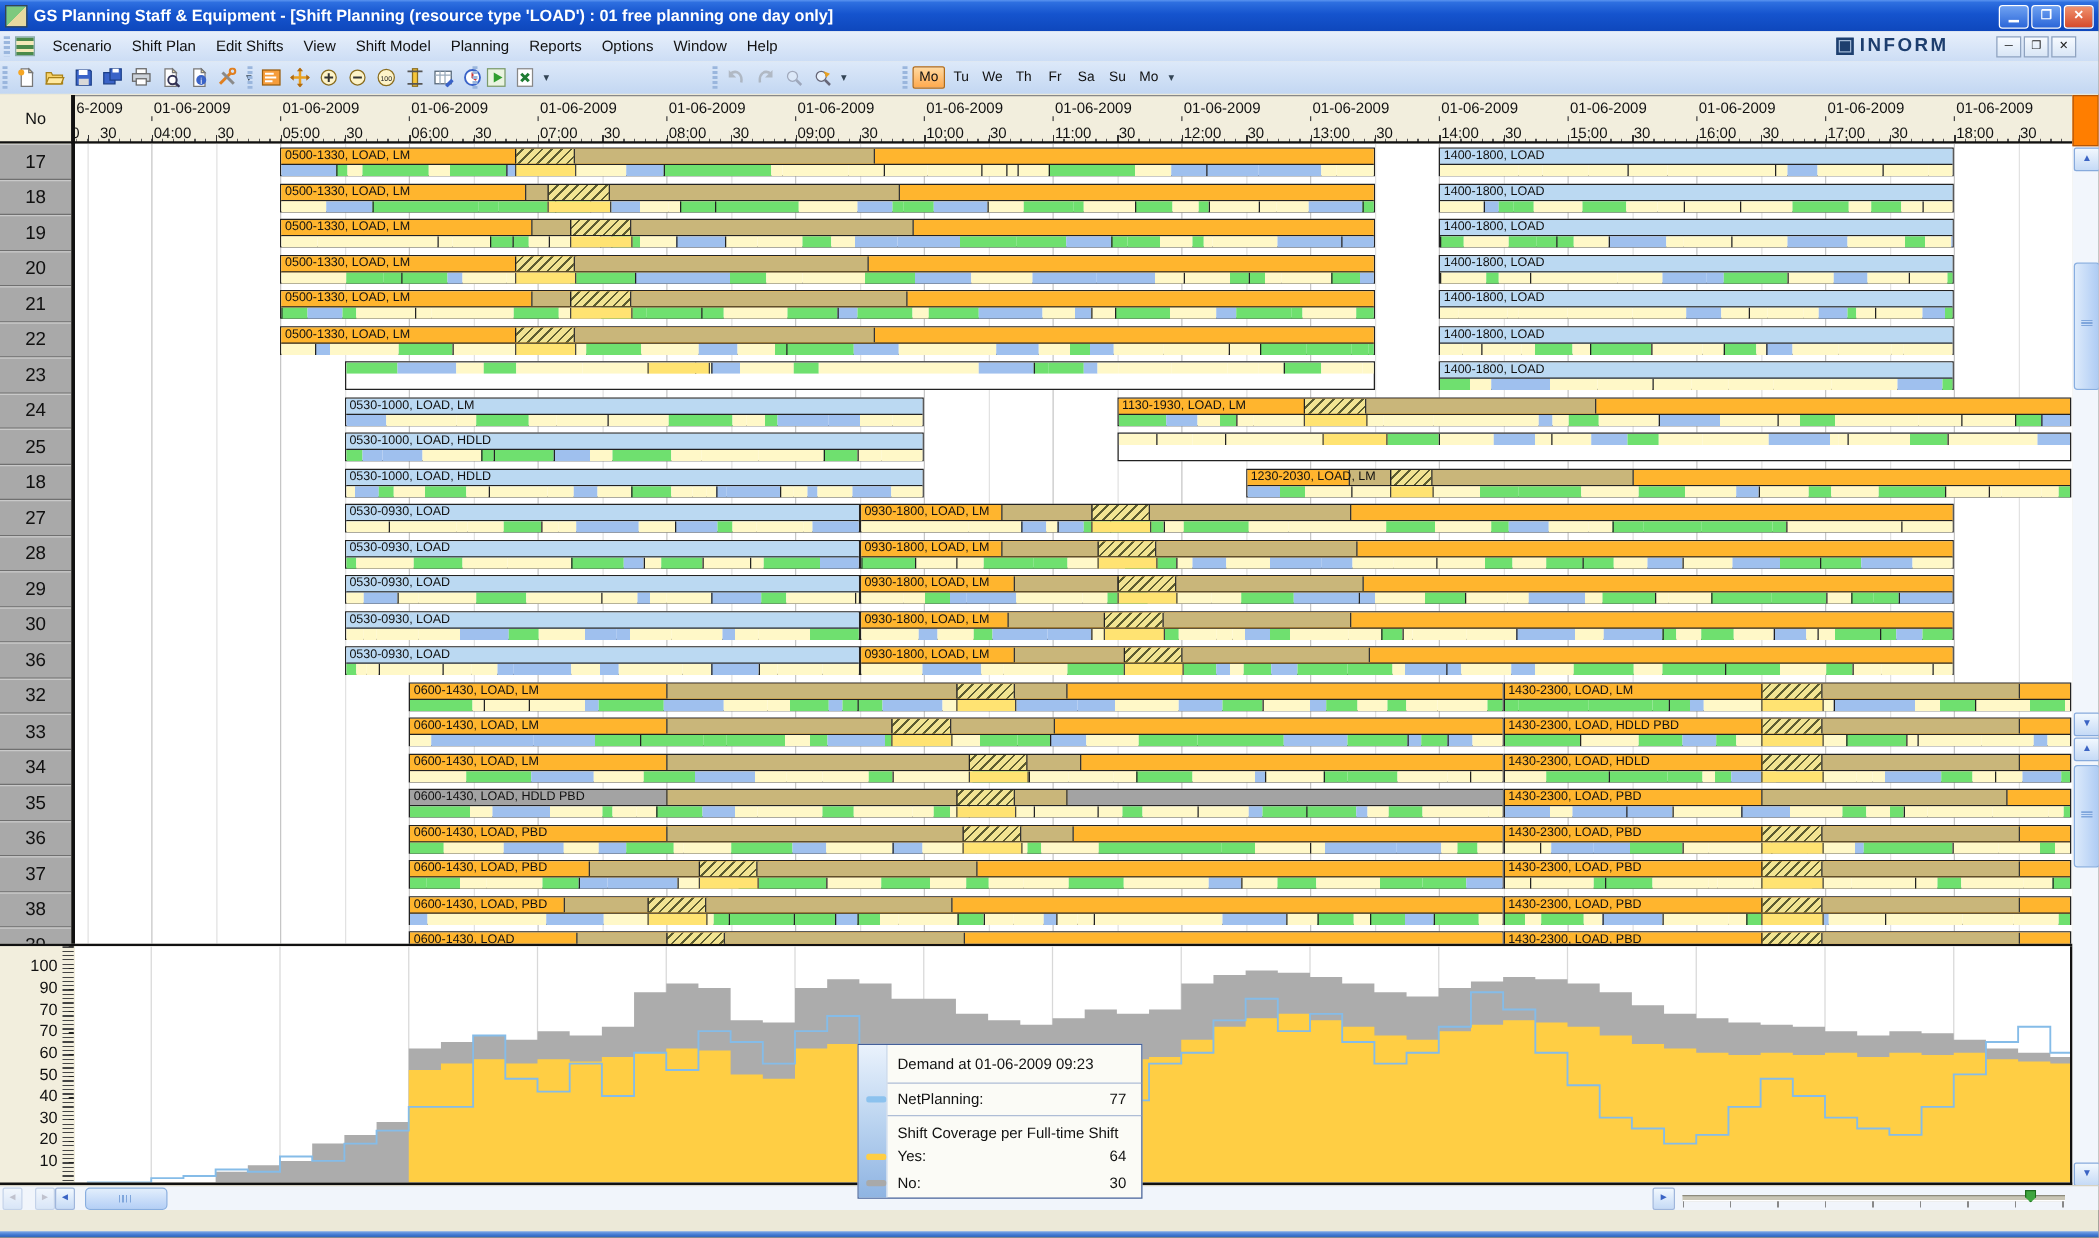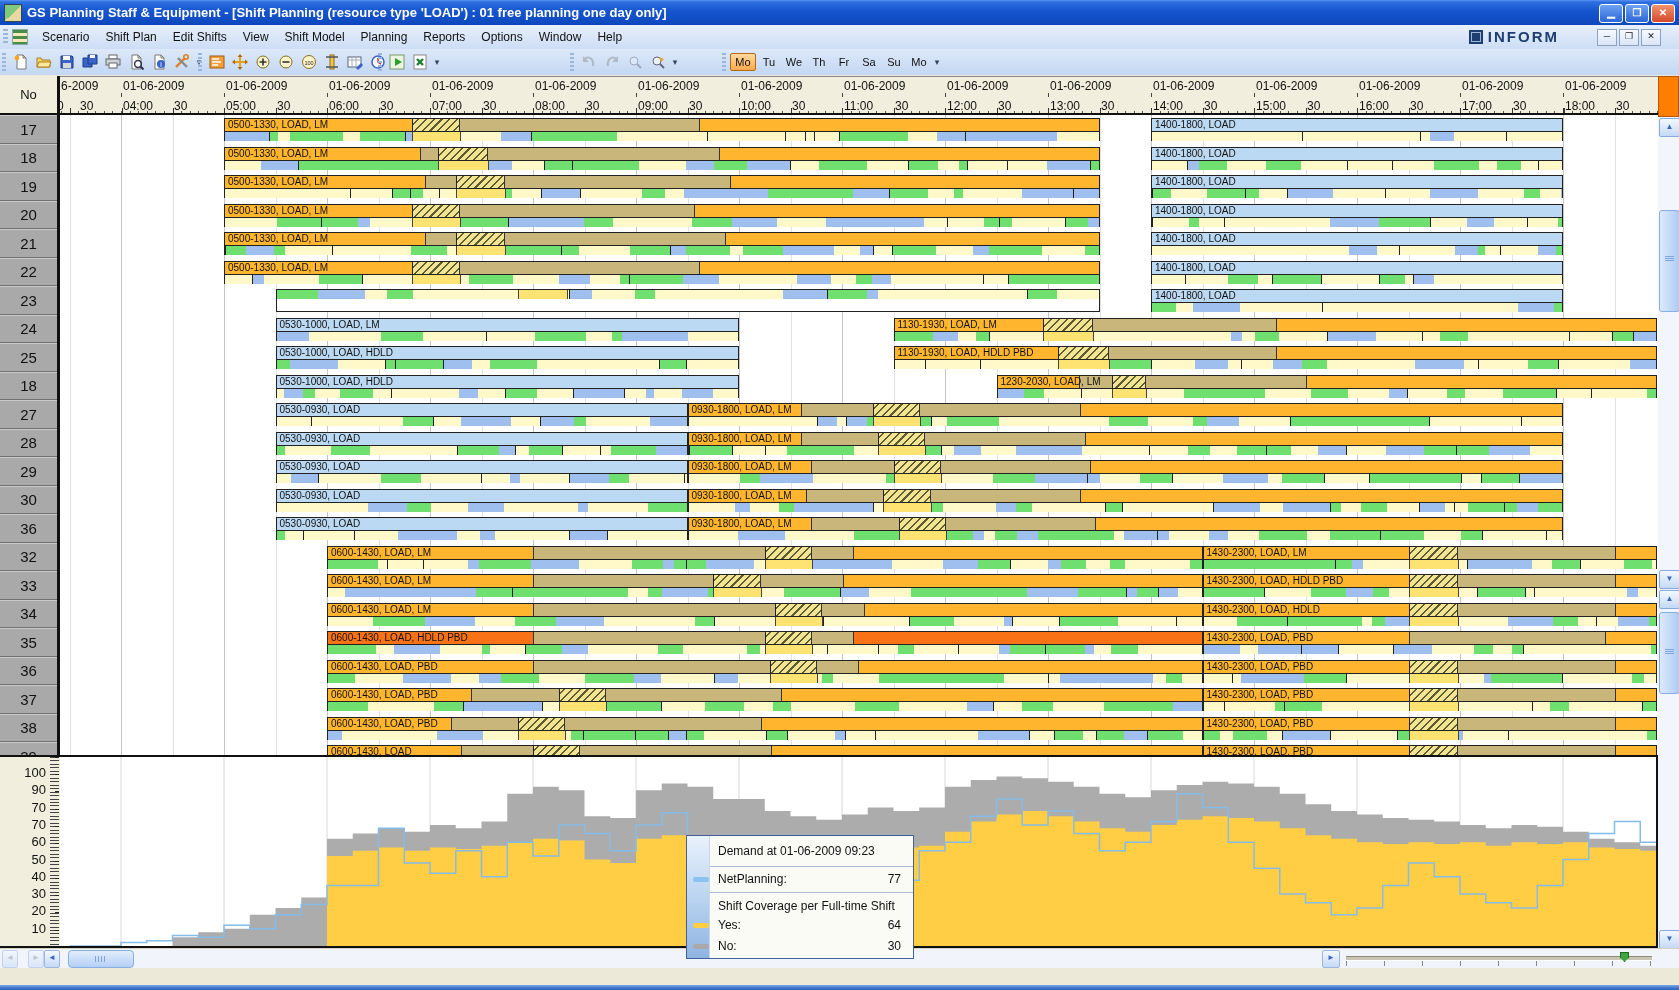--- a/index.html
+++ b/index.html
@@ -974,25 +974,20 @@
           <div class="seg" style="width: 46.2985px; background: rgb(111, 224, 111);"></div>
           <div class="seg" style="width: 24.8426px; background: rgb(255, 248, 200);"></div>
           <div class="seg" style="width: 45.9339px; background: rgb(255, 248, 200);"></div>
           <div class="seg" style="width: 51.305px; background: rgb(255, 248, 200);"></div>
           <div class="seg" style="width: 26.1978px; background: rgb(111, 224, 111); border-left: 1px solid rgb(34, 34, 34);"></div>
           <div class="seg" style="width: 17.898px; background: rgb(255, 248, 200); border-left: 1px solid rgb(34, 34, 34);"></div>
           <div class="seg" style="width: 42.9111px; background: rgb(255, 248, 200);"></div>
         </div>
       </div>
       <div class="bar" style="left: 833.5px; top: 231px; width: 763.5px; height: 23px;">
-        <div class="band" style="background: rgb(255, 181, 46);">
-          <span class="lbl">1130-1930, LOAD, HDLD PBD</span>
-          <div class="brk hatch" style="left: 163.8px; width: 49.44px;"></div>
-          <div class="brk tan" style="left: 213.24px; width: 166.86px;"></div>
-        </div>
         <div class="tasks">
           <div class="seg" style="width: 30.5616px; background: rgb(255, 248, 200);"></div>
           <div class="seg" style="width: 27.7436px; background: rgb(255, 248, 200); border-left: 1px solid rgb(34, 34, 34);"></div>
           <div class="seg" style="width: 25.8648px; background: rgb(255, 248, 200);"></div>
           <div class="seg" style="width: 47.206px; background: rgb(255, 248, 200); border-left: 1px solid rgb(34, 34, 34);"></div>
           <div class="seg" style="width: 46.1251px; background: rgb(255, 248, 200);"></div>
           <div class="seg" style="width: 28.7195px; background: rgb(255, 248, 200);"></div>
           <div class="seg" style="width: 48.3864px; background: rgb(111, 224, 111);"></div>
           <div class="seg" style="width: 42.5484px; background: rgb(255, 248, 200); border-left: 1px solid rgb(34, 34, 34);"></div>
           <div class="seg" style="width: 33.1148px; background: rgb(159, 192, 238);"></div>
@@ -1583,21 +1578,21 @@
           <div class="seg" style="width: 44.1132px; background: rgb(159, 192, 238);"></div>
           <div class="seg" style="width: 25.051px; background: rgb(111, 224, 111);"></div>
           <div class="seg" style="width: 18.2034px; background: rgb(255, 248, 200);"></div>
           <div class="seg" style="width: 21.6576px; background: rgb(255, 248, 200); border-left: 1px solid rgb(34, 34, 34);"></div>
           <div class="seg" style="width: 30.5618px; background: rgb(159, 192, 238);"></div>
           <div class="seg" style="width: 8.54649px; background: rgb(111, 224, 111);"></div>
           <div class="hy" style="left: 205px; width: 48.41px;"></div>
         </div>
       </div>
       <div class="bar" style="left: 267px; top: 516px; width: 875.5px; height: 23px;">
-        <div class="band" style="background: #f97316;">
+        <div class="band" style="background: #a3a3a3;">
           <span class="lbl">0600-1430, LOAD, HDLD PBD</span>
           <div class="brk tan" style="left: 205px; width: 231.75px;"></div>
           <div class="brk hatch" style="left: 436.75px; width: 46.35px;"></div>
           <div class="brk tan" style="left: 483.1px; width: 41.2px;"></div>
         </div>
         <div class="tasks">
           <div class="seg" style="width: 48.3761px; background: rgb(111, 224, 111);"></div>
           <div class="seg" style="width: 18.1185px; background: rgb(255, 248, 200);"></div>
           <div class="seg" style="width: 21.7993px; background: rgb(159, 192, 238);"></div>
           <div class="seg" style="width: 23.6033px; background: rgb(159, 192, 238);"></div>

